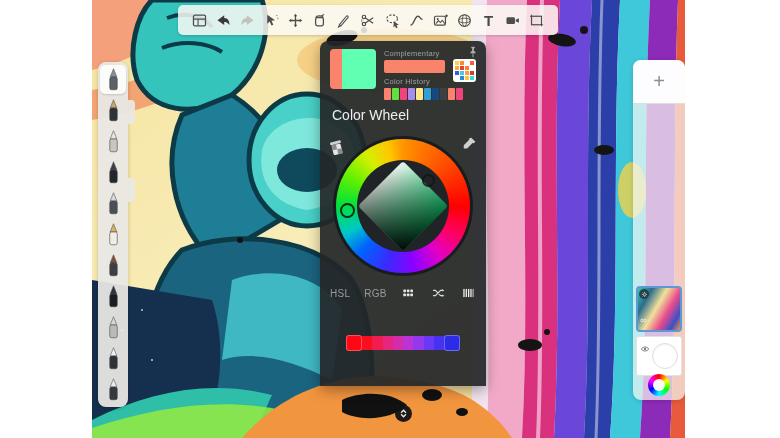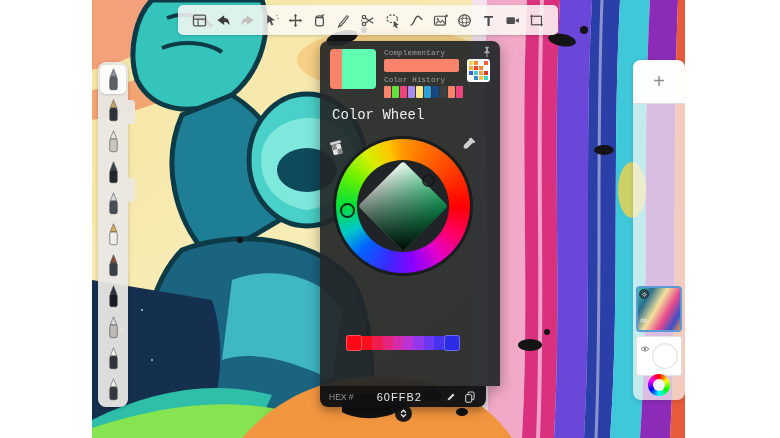--- a/index.html
+++ b/index.html
@@ -22,22 +22,22 @@
                  background:rgba(233,232,228,.94);box-shadow:0 1px 4px rgba(0,0,0,.2);
                  display:flex;flex-direction:column;align-items:center;gap:2px;}
   .brush{width:26px;height:29px;display:flex;align-items:center;justify-content:center;border-radius:5px;}
   .brush.selected{background:#FBFBF9;box-shadow:0 1px 2px rgba(0,0,0,.15);}
   .brush svg{width:15px;height:26px;}
   .palette-handle{position:absolute;left:36px;width:7px;height:24px;border-radius:0 4px 4px 0;
                   background:rgba(233,232,228,.94);}
 
   
   .color-wrap{position:absolute;left:228px;top:41px;width:166px;}
-  .color-panel{position:relative;width:180px;height:345px;background:rgba(35,39,41,.93);
-               border-radius:8px 8px 0 0;box-shadow:0 4px 14px rgba(0,0,0,.35);font-family:Liberation Mono, monospace;}
+  .color-panel{position:relative;width:166px;height:345px;background:rgba(35,39,41,.93);
+               border-radius:8px 8px 0 0;box-shadow:0 4px 14px rgba(0,0,0,.35);}
   .cp-header{position:absolute;left:0;top:0;right:0;padding:8px 10px 0 10px;display:flex;gap:8px;}
   .main-swatch{width:46px;height:40px;border-radius:4px;overflow:hidden;display:flex;flex:none;}
   .main-swatch .sec{width:12px;height:100%;}
   .main-swatch .pri{flex:1;height:100%;}
   .hdr-mid{flex:1;min-width:0;}
   .cp-label{font-size:7.5px;color:#9CA1A4;margin-bottom:2px;letter-spacing:.2px;}
   .comp-bar{height:13px;border-radius:2px;}
   .hist-row{display:flex;gap:1px;margin-top:2px;}
   .hist-sw{width:7px;height:12px;border-radius:1px;flex:none;}
   .hist-sw.empty{background:rgba(255,255,255,.06);}
@@ -516,51 +516,56 @@
           <div class="hue-sel"></div>
           <div class="sv-sel"></div>
           <div class="transp-btn"><svg viewBox="0 0 24 24" width="22" height="22">
                 <use href="#i-checker-jar"></use>
               </svg></div>
           <div class="dropper-btn"><svg viewBox="0 0 24 24" width="18" height="18">
                 <use href="#i-dropper"></use>
               </svg></div>
         </div>
 
+        <div class="modes">
+          <div class="mode-txt">HSL</div>
+          <div class="mode-txt">RGB</div>
+          <div class="mode-ic">
+              <svg viewBox="0 0 24 24" width="16" height="14">
+                <use href="#i-swgrid"></use>
+              </svg>
+            </div>
+          <div class="mode-ic">
+              <svg viewBox="0 0 24 24" width="16" height="14">
+                <use href="#i-shuffle"></use>
+              </svg>
+            </div>
+          <div class="mode-ic">
+              <svg viewBox="0 0 24 24" width="16" height="14">
+                <use href="#i-sliders"></use>
+              </svg>
+            </div>
+        </div>
 
         <div class="grad">
           <div class="grad-handle" style="background: rgb(255, 7, 20);"></div>
           <div class="grad-cells" id="grad-cells">
               <div class="grad-cell" style="background: rgb(250, 15, 30);"></div>
               <div class="grad-cell" style="background: rgb(240, 30, 78);"></div>
               <div class="grad-cell" style="background: rgb(230, 37, 126);"></div>
               <div class="grad-cell" style="background: rgb(213, 44, 172);"></div>
               <div class="grad-cell" style="background: rgb(188, 50, 212);"></div>
               <div class="grad-cell" style="background: rgb(148, 56, 238);"></div>
               <div class="grad-cell" style="background: rgb(106, 57, 246);"></div>
               <div class="grad-cell" style="background: rgb(71, 50, 240);"></div>
             </div>
           <div class="grad-handle" style="background: rgb(43, 43, 232);"></div>
         </div>
       </div>
 
-      <div class="hex-bar">
-        <span class="hex-label">HEX #</span>
-        <span class="hex-value">60FFB2</span>
-        <span class="hex-edit">
-            <svg viewBox="0 0 24 24" width="12" height="12">
-              <use href="#i-edit"></use>
-            </svg>
-          </span>
-        <span class="hex-copy">
-            <svg viewBox="0 0 24 24" width="14" height="14">
-              <use href="#i-copy"></use>
-            </svg>
-          </span>
-      </div>
 
       <div class="collapse-btn">
         <svg viewBox="0 0 24 24" width="13" height="13">
             <use href="#i-chevrons"></use>
           </svg>
       </div>
     </div>
 
 
     <div class="layers">

